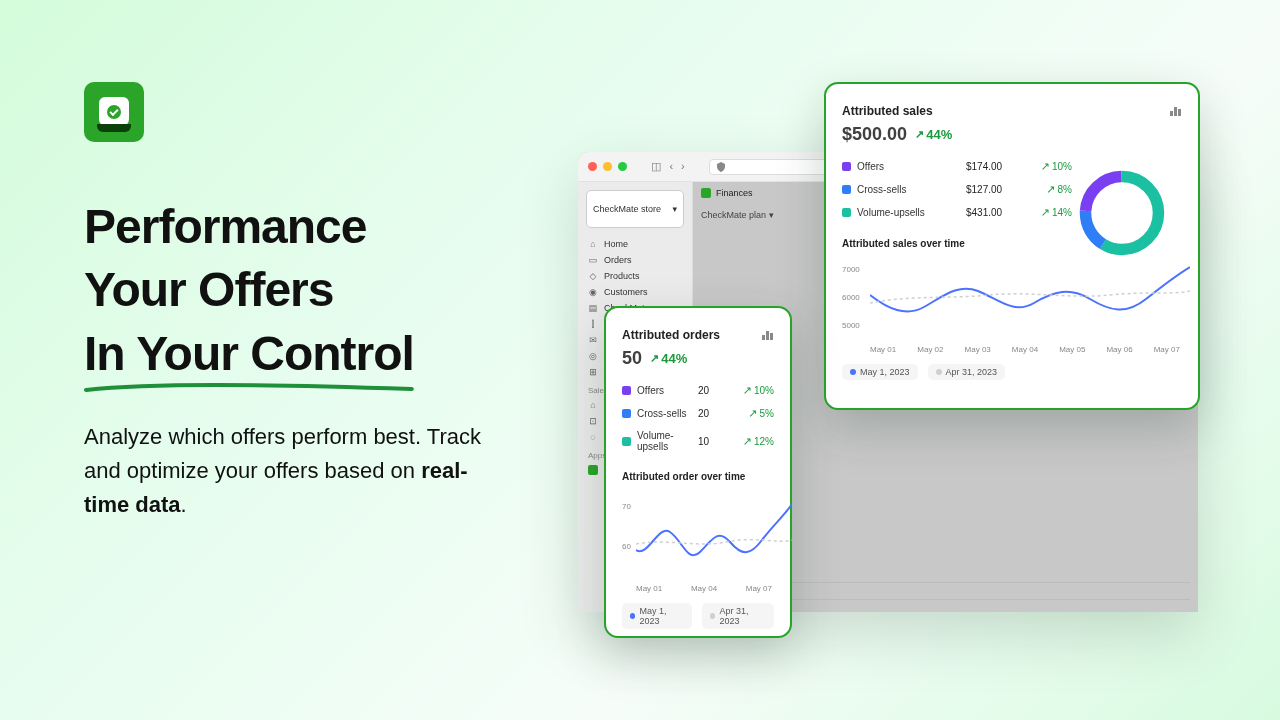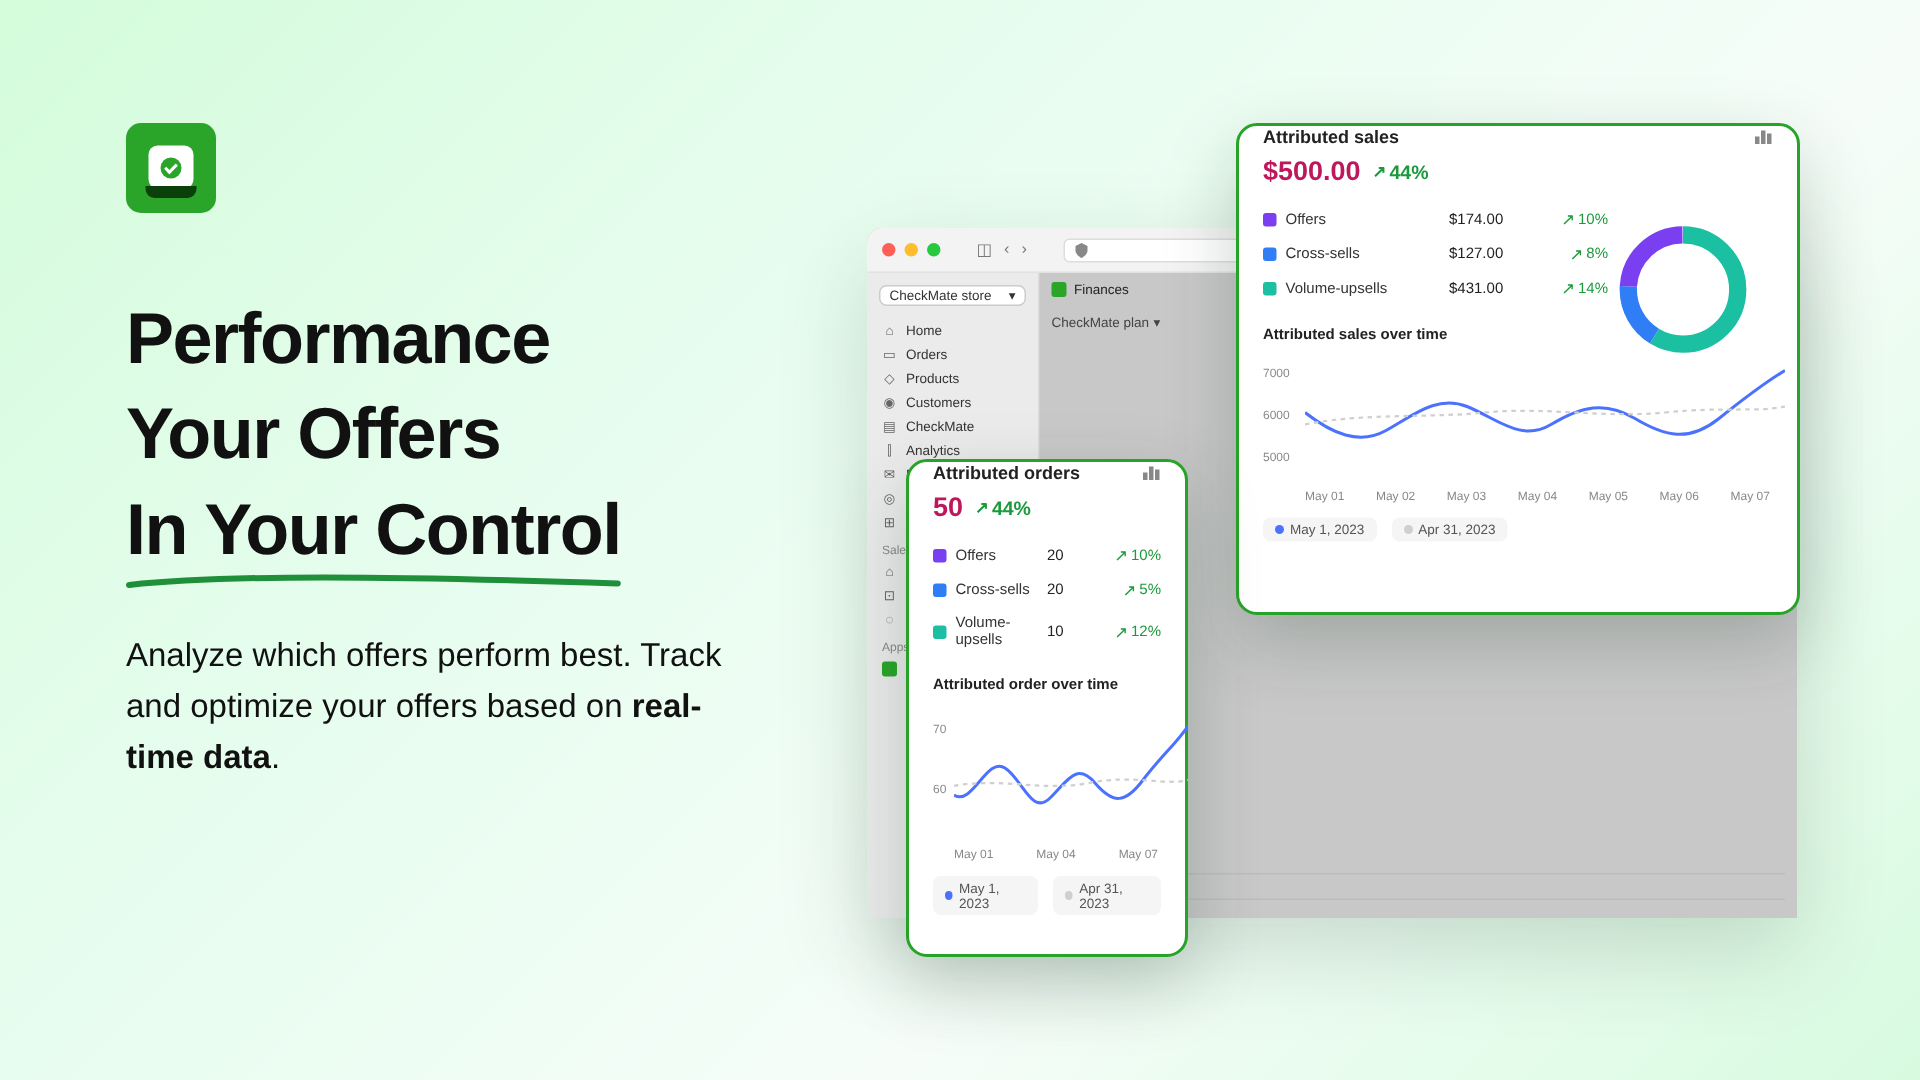--- a/index.html
+++ b/index.html
@@ -21,41 +21,41 @@
   
   .browser { position:absolute; left:578px; top:152px; width:620px; height:460px; background:#c8c8c8; border-radius:10px 10px 0 0; box-shadow:0 22px 60px rgba(30,60,40,.18); overflow:hidden; }
   .br-top { height:30px; background:#f3f3f3; display:flex; align-items:center; padding:0 10px; gap:6px; border-bottom:1px solid #e2e2e2; }
   .dot { width:9px; height:9px; border-radius:50%; }
   .d-r{background:#ff5f56}.d-y{background:#ffbd2e}.d-g{background:#27c93f}
   .br-icons { display:flex; gap:8px; margin-left:18px; color:#777; font-size:11px; }
   .br-url { flex:1; margin-left:18px; height:16px; background:#fff; border-radius:4px; border:1px solid #ddd; display:flex; align-items:center; padding:0 6px; color:#888; font-size:9px; }
   .shield { width:10px; height:10px; margin-right:6px; }
   .br-body { display:flex; height:430px; }
   .sidebar { width:115px; background:#ebebeb; border-right:1px solid #dcdcdc; padding:8px 0; }
-  .store { margin:0 8px 8px; background:#fff; border:1px solid #ccc; border-radius:5px; padding:1px 6px; font-size:9px; color:#333; display:flex; align-items:center; justify-content:space-between; }
+  .store { margin:0 8px 8px; background:#fff; border:1px solid #ccc; border-radius:5px; padding:13px 6px; font-size:9px; color:#333; display:flex; align-items:center; justify-content:space-between; }
   .nav-item { display:flex; align-items:center; gap:6px; padding:3px 10px; font-size:9px; color:#333; }
   .nav-ico { width:10px; height:10px; display:flex; align-items:center; justify-content:center; font-size:9px; color:#666; }
   .nav-sec { font-size:8px; color:#888; padding:6px 10px 2px; }
   .content { flex:1; background:#c8c8c8; position:relative; }
   .crumb { position:absolute; left:8px; top:6px; display:flex; align-items:center; gap:5px; font-size:9px; color:#222; }
   .crumb-ico { width:10px;height:10px;background:#2aa52a;border-radius:2px; }
   .plan { position:absolute; left:8px; top:28px; font-size:9px; color:#444; display:flex; align-items:center; gap:3px; }
   .sec-card { position:absolute; left:8px; top:400px; right:8px; background:none; font-size:9px; color:#333; }
   .sec-line { padding:3px 0; border-top:1px solid #bcbcbc; }
 
   
-  .card { position:absolute; background:#fff; border:2px solid #27a327; border-radius:14px; box-shadow:0 18px 48px rgba(20,50,30,.22); padding:0 16px; }
+  .card { position:absolute; background:#fff; border:2px solid #27a327; border-radius:14px; box-shadow:0 18px 48px rgba(20,50,30,.22); padding:20px 16px; }
   .card-sm { left:604px; top:306px; width:188px; height:332px; z-index:5; }
   .card-lg { left:824px; top:82px; width:376px; height:328px; z-index:4; }
   .c-head { display:flex; align-items:center; justify-content:space-between; }
   .c-title { font-size:12px; font-weight:600; color:#222; }
   .bar-ico { width:12px; height:10px; display:flex; gap:1px; align-items:flex-end; }
   .bar-ico span{background:#888;width:3px;}
   .kline { display:flex; align-items:center; gap:8px; margin-top:6px; }
-  .kval { font-size:18px; font-weight:700; color:#be185d; }
+  .kval { font-size:18px; font-weight:700; color:#404040; }
   .kdelta { font-size:13px; color:#1a9a3d; font-weight:600; display:flex; align-items:center; gap:2px; }
   .arr { font-size:11px; }
   .rows { margin-top:10px; }
   .row { display:flex; align-items:center; padding:5px 0; font-size:10px; color:#333; }
   .sw { width:9px; height:9px; border-radius:2px; margin-right:6px; }
   .rname { flex:1; }
   .rval { width:42px; text-align:left; color:#222; }
   .rdel { width:44px; text-align:right; color:#1a9a3d; display:flex; justify-content:flex-end; align-items:center; gap:2px; }
   .chart-t { font-size:10px; font-weight:600; color:#222; margin-top:14px; }
   .mini-chart { position:relative; margin-top:16px; }

